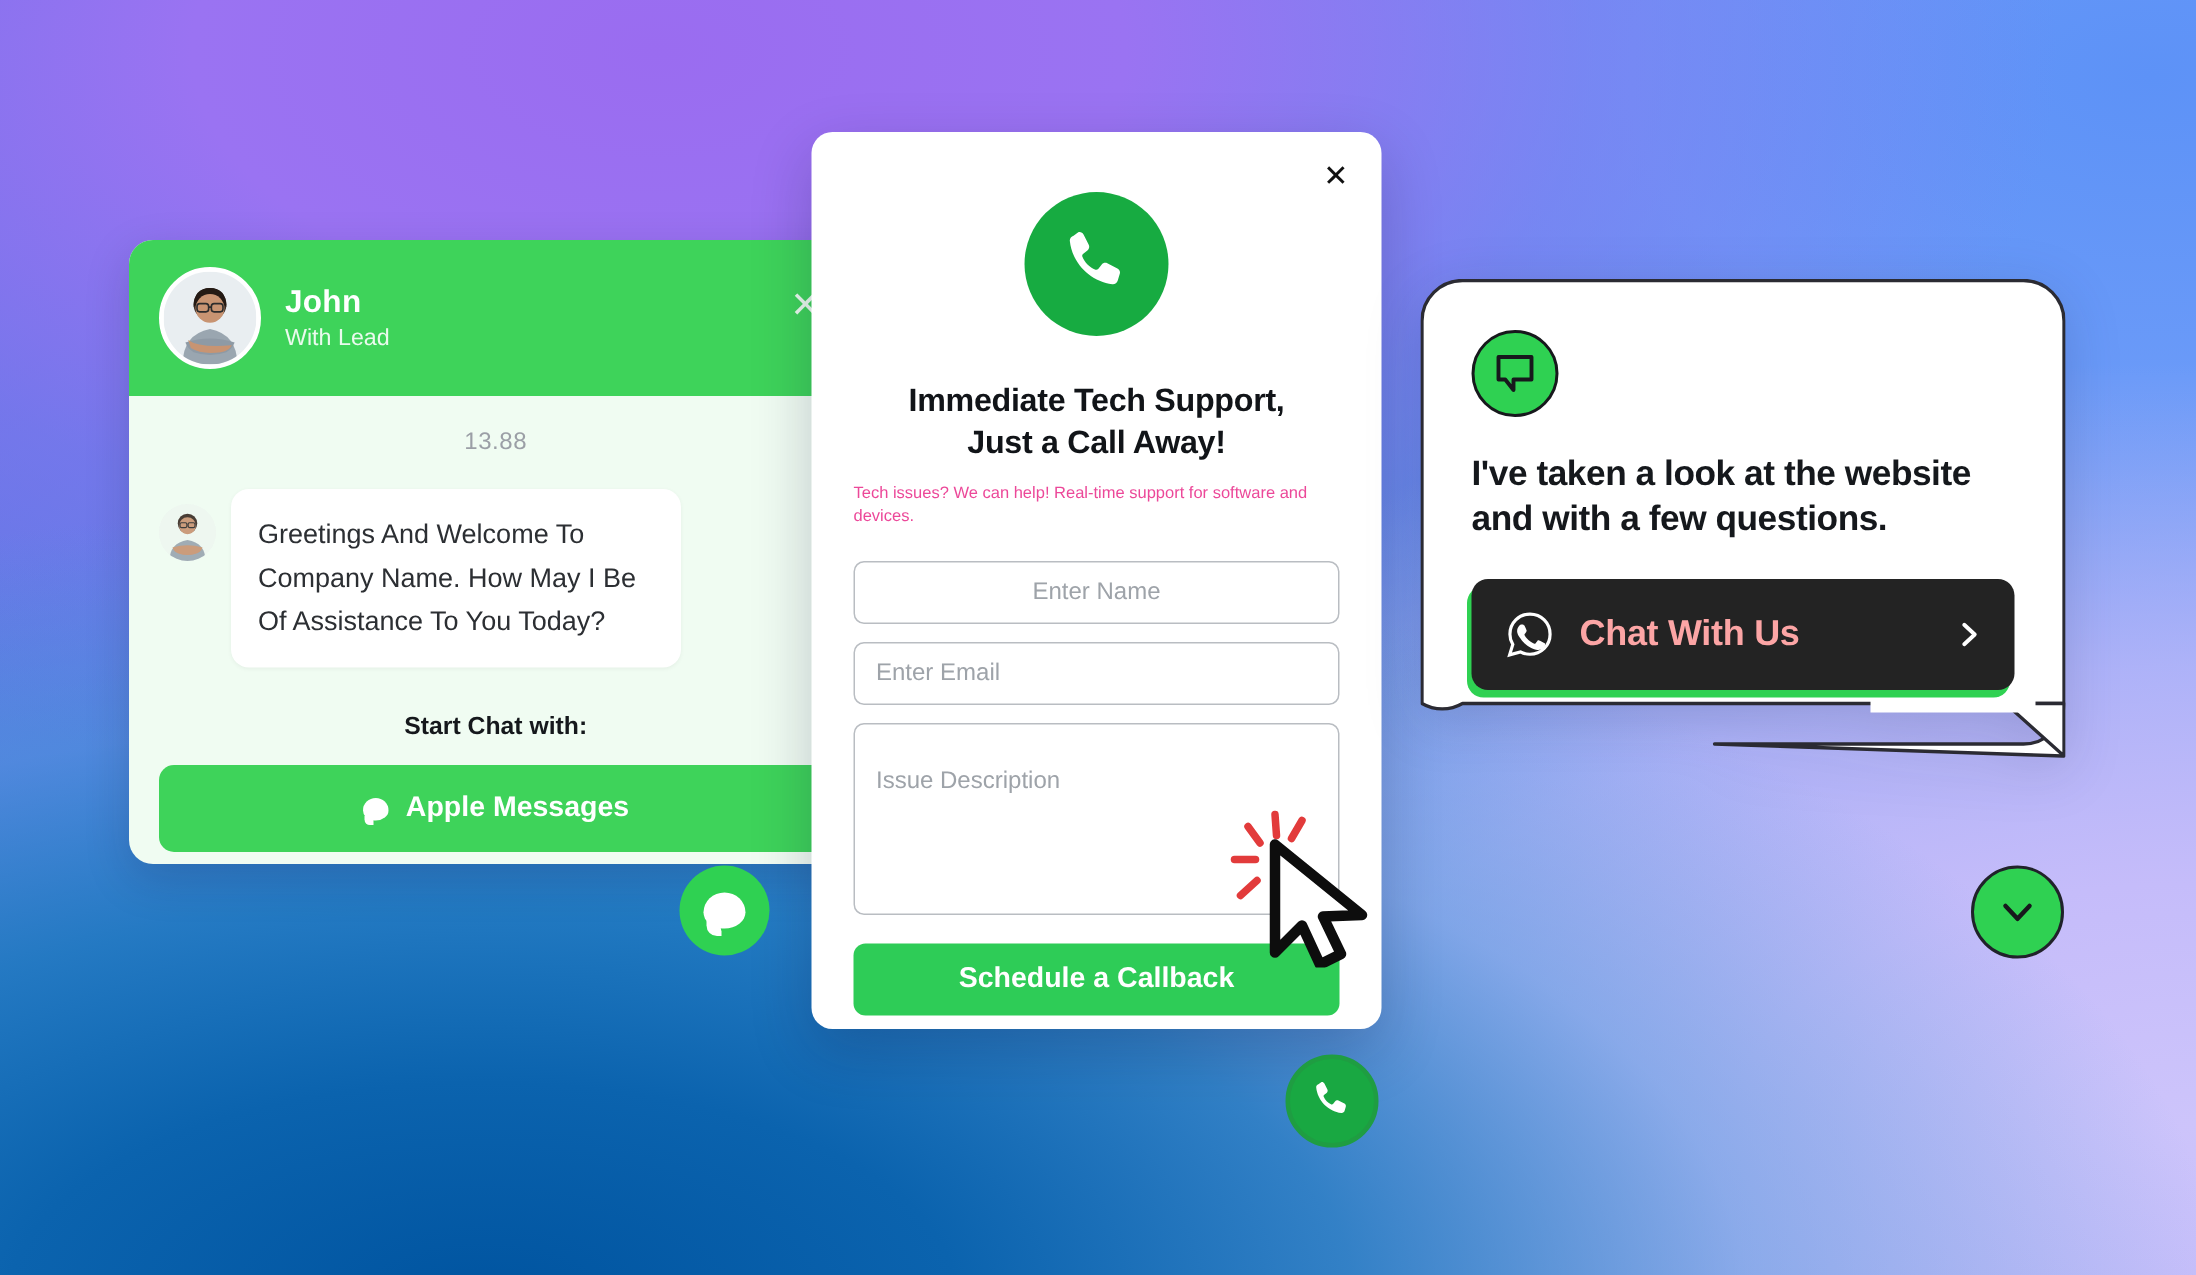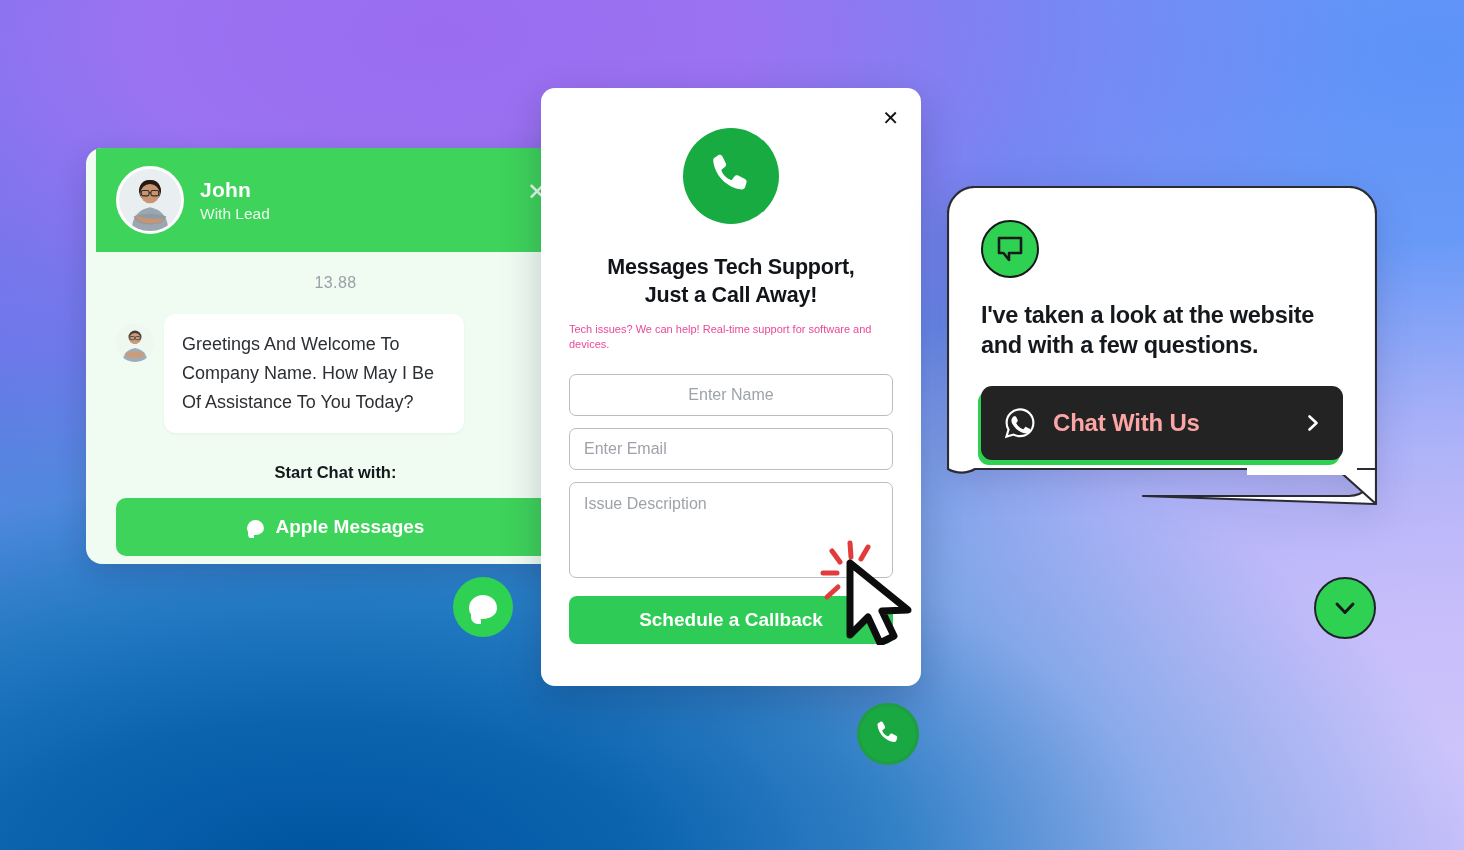--- a/index.html
+++ b/index.html
@@ -15,27 +15,26 @@
       radial-gradient(120% 95% at 22% 102%, #0054a0 0%, #0b63ae 18%, rgba(29,120,190,0.85) 33%, rgba(70,150,215,0.45) 48%, rgba(120,170,230,0.0) 66%),
       radial-gradient(95% 85% at 100% 88%, #cdc4fb 0%, #c5bcfa 22%, rgba(190,185,250,0.75) 42%, rgba(180,180,250,0.0) 70%),
       radial-gradient(85% 80% at 30% 4%, #9a6cf0 0%, #9a73f2 25%, rgba(130,120,240,0.55) 50%, rgba(120,130,240,0.0) 75%),
       radial-gradient(95% 95% at 98% 6%, #5d92f7 0%, #6a9af8 25%, rgba(120,160,250,0.5) 52%, rgba(140,170,250,0.0) 78%),
       linear-gradient(150deg, #6f6ce6 0%, #5c7ce4 28%, #3f86d8 52%, #7f9ae8 72%, #b9b4f8 100%);
     overflow: hidden;
   }
 
   
   #chat-card {
-    position: absolute; left: 86px; top: 148px;
+    position: absolute; left: 86px; top: 160px;
     width: 489px; height: 416px;
     background: #f0fcf2;
     border-radius: 16px;
     overflow: hidden;
     box-shadow: 0 10px 30px rgba(20,20,60,0.18);
-    padding-left: 10px;
   }
   #chat-header {
     height: 104px;
     background: #3ed35a;
     display: flex; align-items: center;
     padding: 0 22px 0 20px;
   }
   .avatar {
     width: 68px; height: 68px; border-radius: 50%;
     background: #ffffff;
@@ -133,21 +132,21 @@
   .field {
     width: 100%; height: 42px; margin-top: 12px;
     border: 1px solid #b9bdc2; border-radius: 7px;
     padding: 0 14px; font-size: 16px; color: #222;
     font-family: "Liberation Sans", sans-serif;
     background: #fff;
   }
   .field::placeholder { color: #9ea3a9; }
   #field-name { margin-top: 22px; text-align: center; }
   #field-issue {
-    height: 96px; padding: 11px 14px; resize: none;
+    height: 128px; padding: 28px 14px; resize: none;
     line-height: 1.3;
   }
   #schedule-btn {
     width: 100%; height: 48px; margin-top: 14px;
     background: #2ecc57; border: none; border-radius: 8px;
     color: #fff; font-size: 19px; font-weight: bold;
     cursor: pointer; font-family: "Liberation Sans", sans-serif;
   }
 
   
@@ -289,21 +288,21 @@
   <div id="callback-modal">
     <button id="modal-close">✕</button>
 
     <div id="modal-phone-badge">
       <svg viewBox="0 0 24 24" xmlns="http://www.w3.org/2000/svg">
         <path d="M6.6 2.6c.6-.2 1.3.1 1.6.7l1.5 3c.3.6.1 1.3-.4 1.7l-1.3 1c-.2.2-.3.5-.2.8.7 1.8 2.1 3.2 3.9 3.9.3.1.6 0 .8-.2l1-1.3c.4-.5 1.1-.7 1.7-.4l3 1.5c.6.3.9 1 .7 1.6l-.6 2c-.2.7-.9 1.2-1.6 1.1C10.2 17.2 4.8 11.8 4.1 5.2c-.1-.7.4-1.4 1.1-1.6z" fill="#ffffff"></path>
       </svg>
     </div>
 
     <div id="modal-title">
-      <div>Messages Tech Support,</div>
+      <div>Immediate Tech Support,</div>
       <div>Just a Call Away!</div>
     </div>
 
     <div id="modal-subtitle">Tech issues? We can help! Real-time support for software and devices.</div>
 
     <input id="field-name" class="field" type="text" placeholder="Enter Name" style="">
 
     <input id="field-email" class="field" type="text" placeholder="Enter Email" style="">
 
     <textarea id="field-issue" class="field" placeholder="Issue Description" style=""></textarea>

